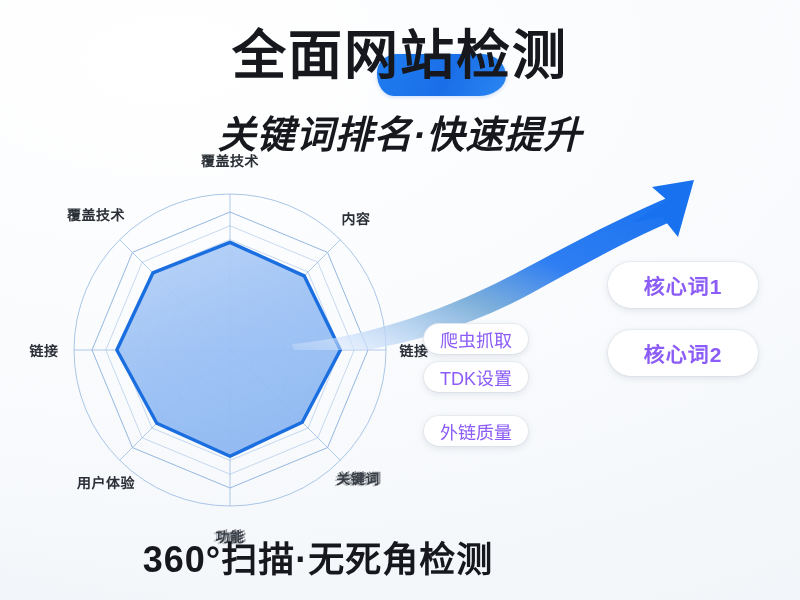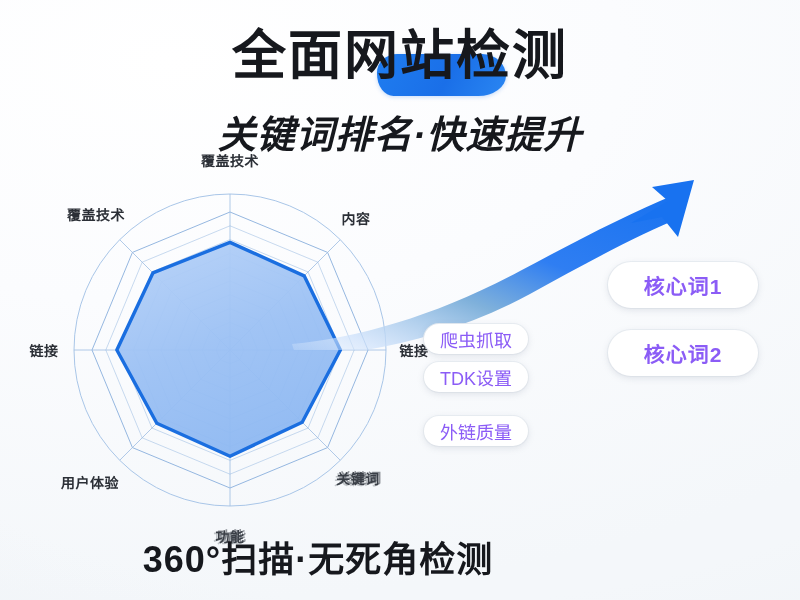--- a/index.html
+++ b/index.html
@@ -217,21 +217,21 @@
       <g id="radar-series">
           <polygon points="190.00,54.36 264.16,87.84 300.40,162.00 262.21,234.21 190.00,268.26 116.81,235.19 76.84,162.00 112.91,84.91" fill="url(#radarFill)" stroke="#1a6ee0" stroke-width="3.4" stroke-linejoin="round"></polygon>
         </g>
     </svg>
 
   <div class="radar-label" style="left: 190px; top: -28px; transform: translate(-50%, -50%);">覆盖技术</div>
       <div class="radar-label" style="left: 316px; top: 30px; transform: translate(-50%, -50%);">内容</div>
       <div class="radar-label" style="left: 374px; top: 162px; transform: translate(-50%, -50%);">链接</div>
       <div class="radar-label glitch" style="left: 318px; top: 290px; transform: translate(-50%, -50%);">关键词</div>
       <div class="radar-label glitch" style="left: 190px; top: 348px; transform: translate(-50%, -50%);">功能</div>
-      <div class="radar-label" style="left: 50px; top: 294px; transform: translate(-50%, -50%);">用户体验</div>
+      <div class="radar-label" style="left: 66px; top: 294px; transform: translate(-50%, -50%);">用户体验</div>
       <div class="radar-label" style="left: 4px; top: 162px; transform: translate(-50%, -50%);">链接</div>
       <div class="radar-label" style="left: 56px; top: 26px; transform: translate(-50%, -50%);">覆盖技术</div>
     </div>
 
   <svg id="arrow-svg" width="420" height="175" viewBox="0 0 420 175">
     <defs>
       <linearGradient id="arrowGrad" x1="0" y1="1" x2="1" y2="0">
         <stop offset="0%" stop-color="#e3eefc" stop-opacity="0.15"></stop>
         <stop offset="14%" stop-color="#cfe2fb" stop-opacity="0.75"></stop>
         <stop offset="40%" stop-color="#79add9" stop-opacity="0.95"></stop>

